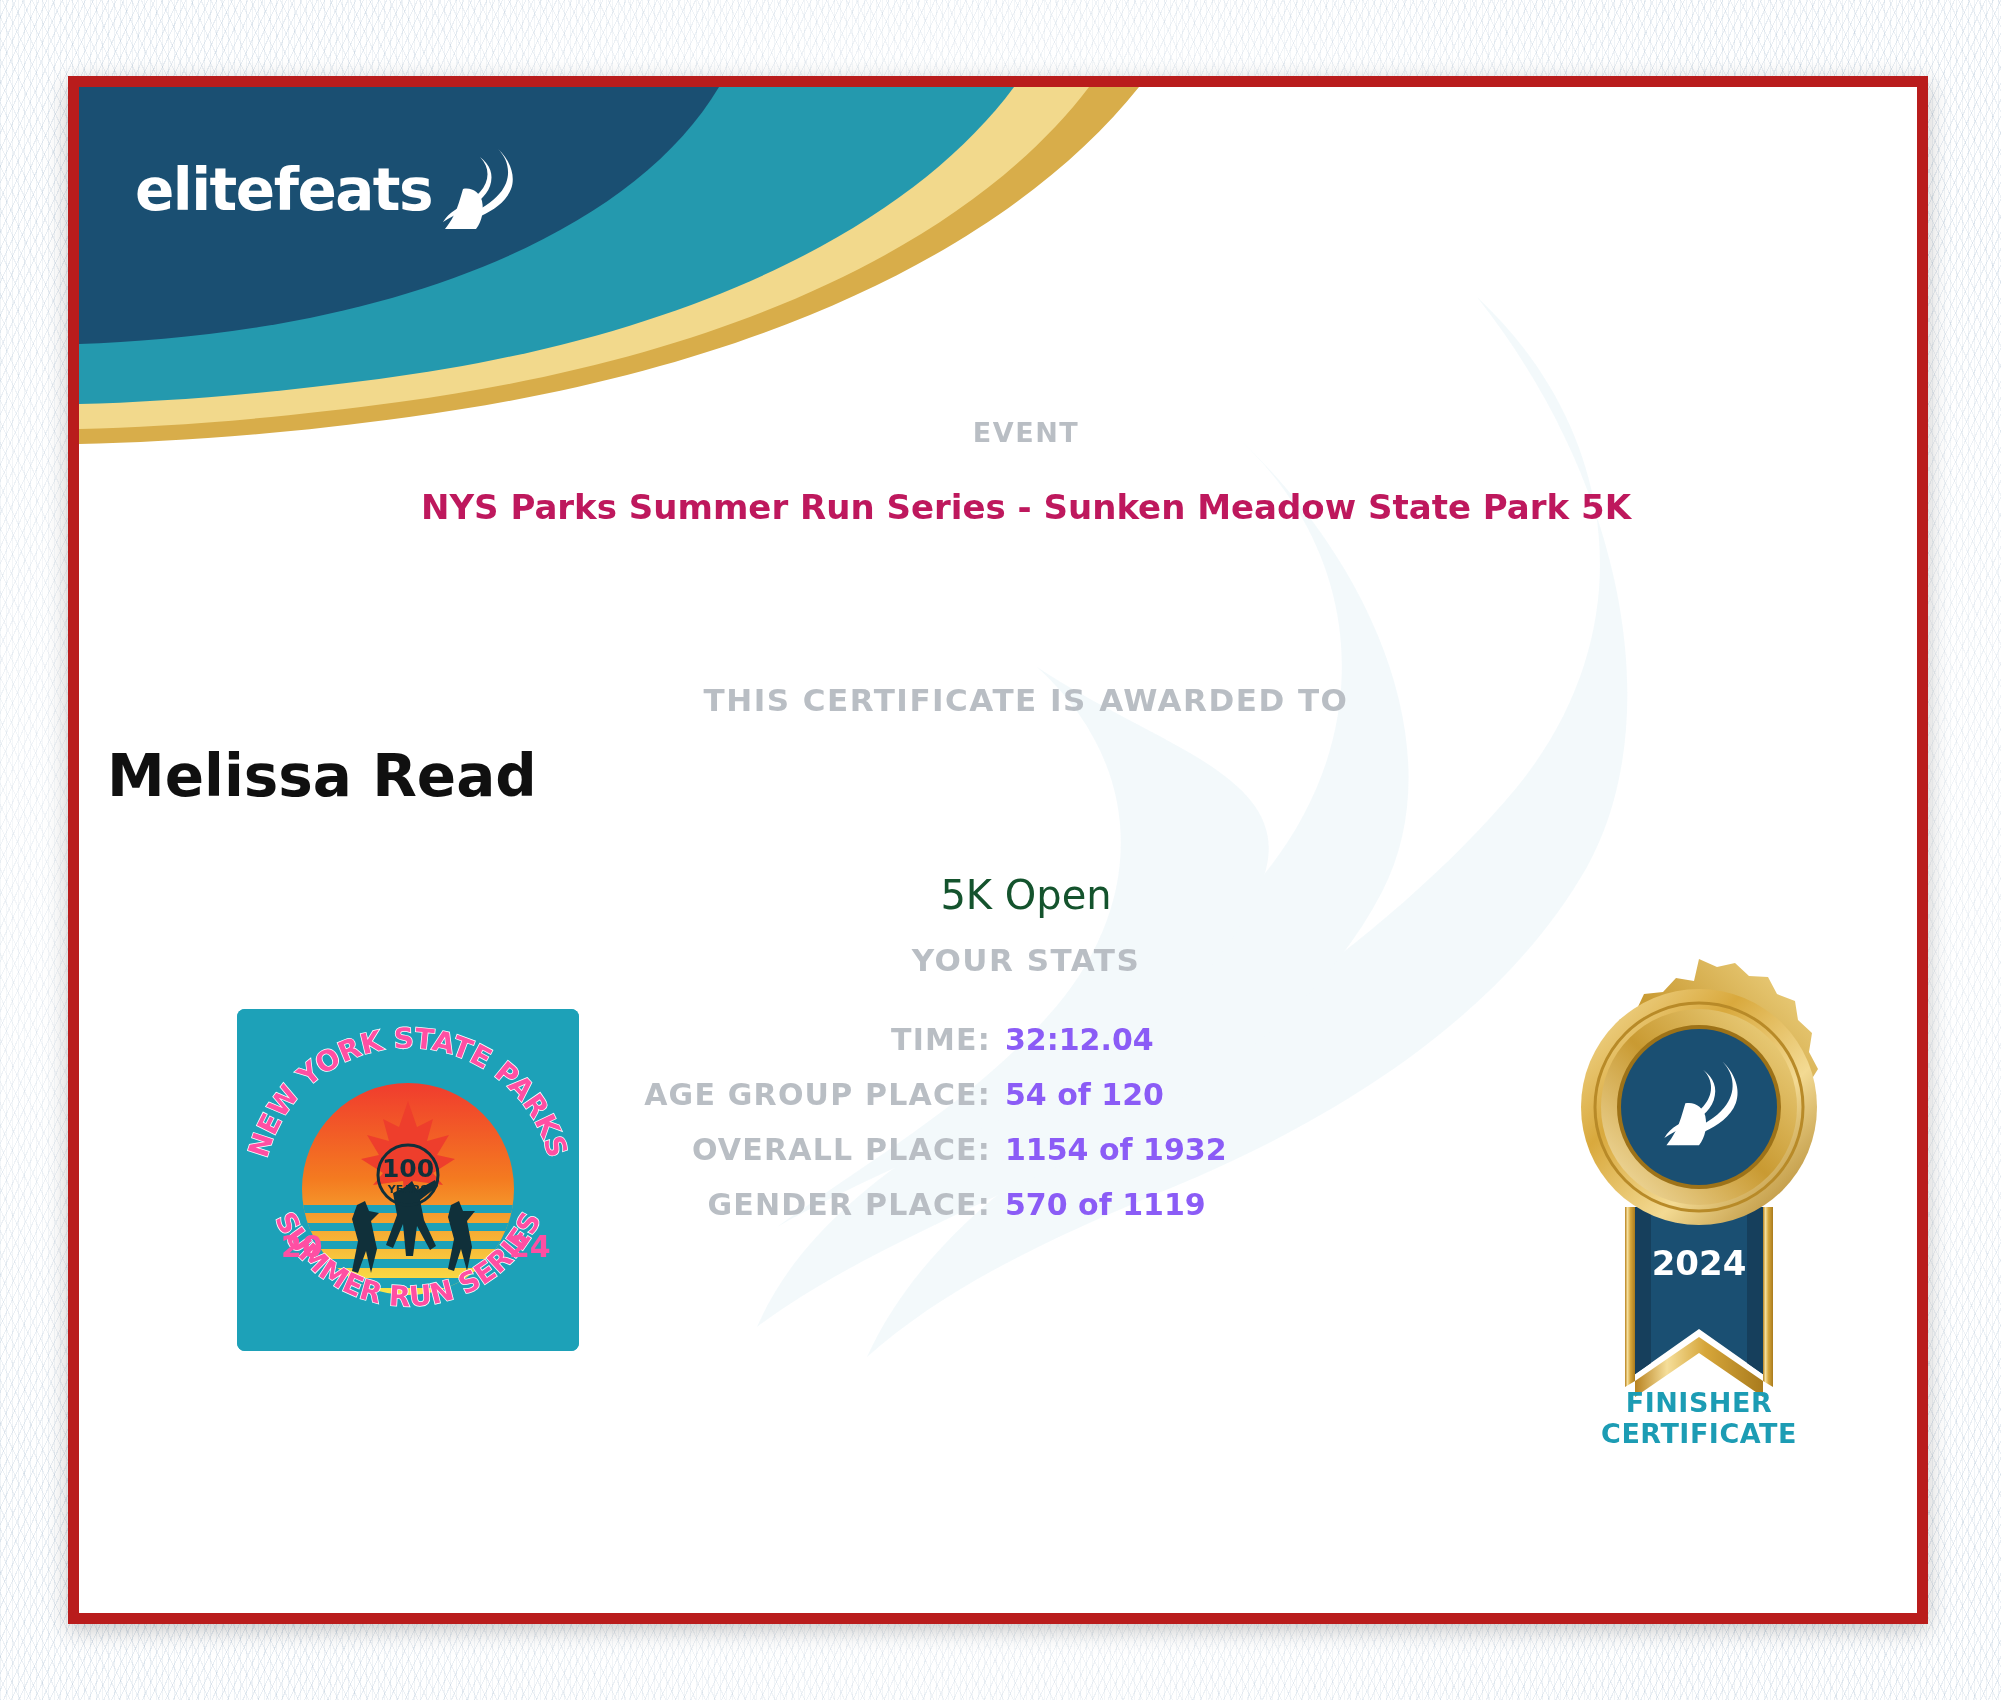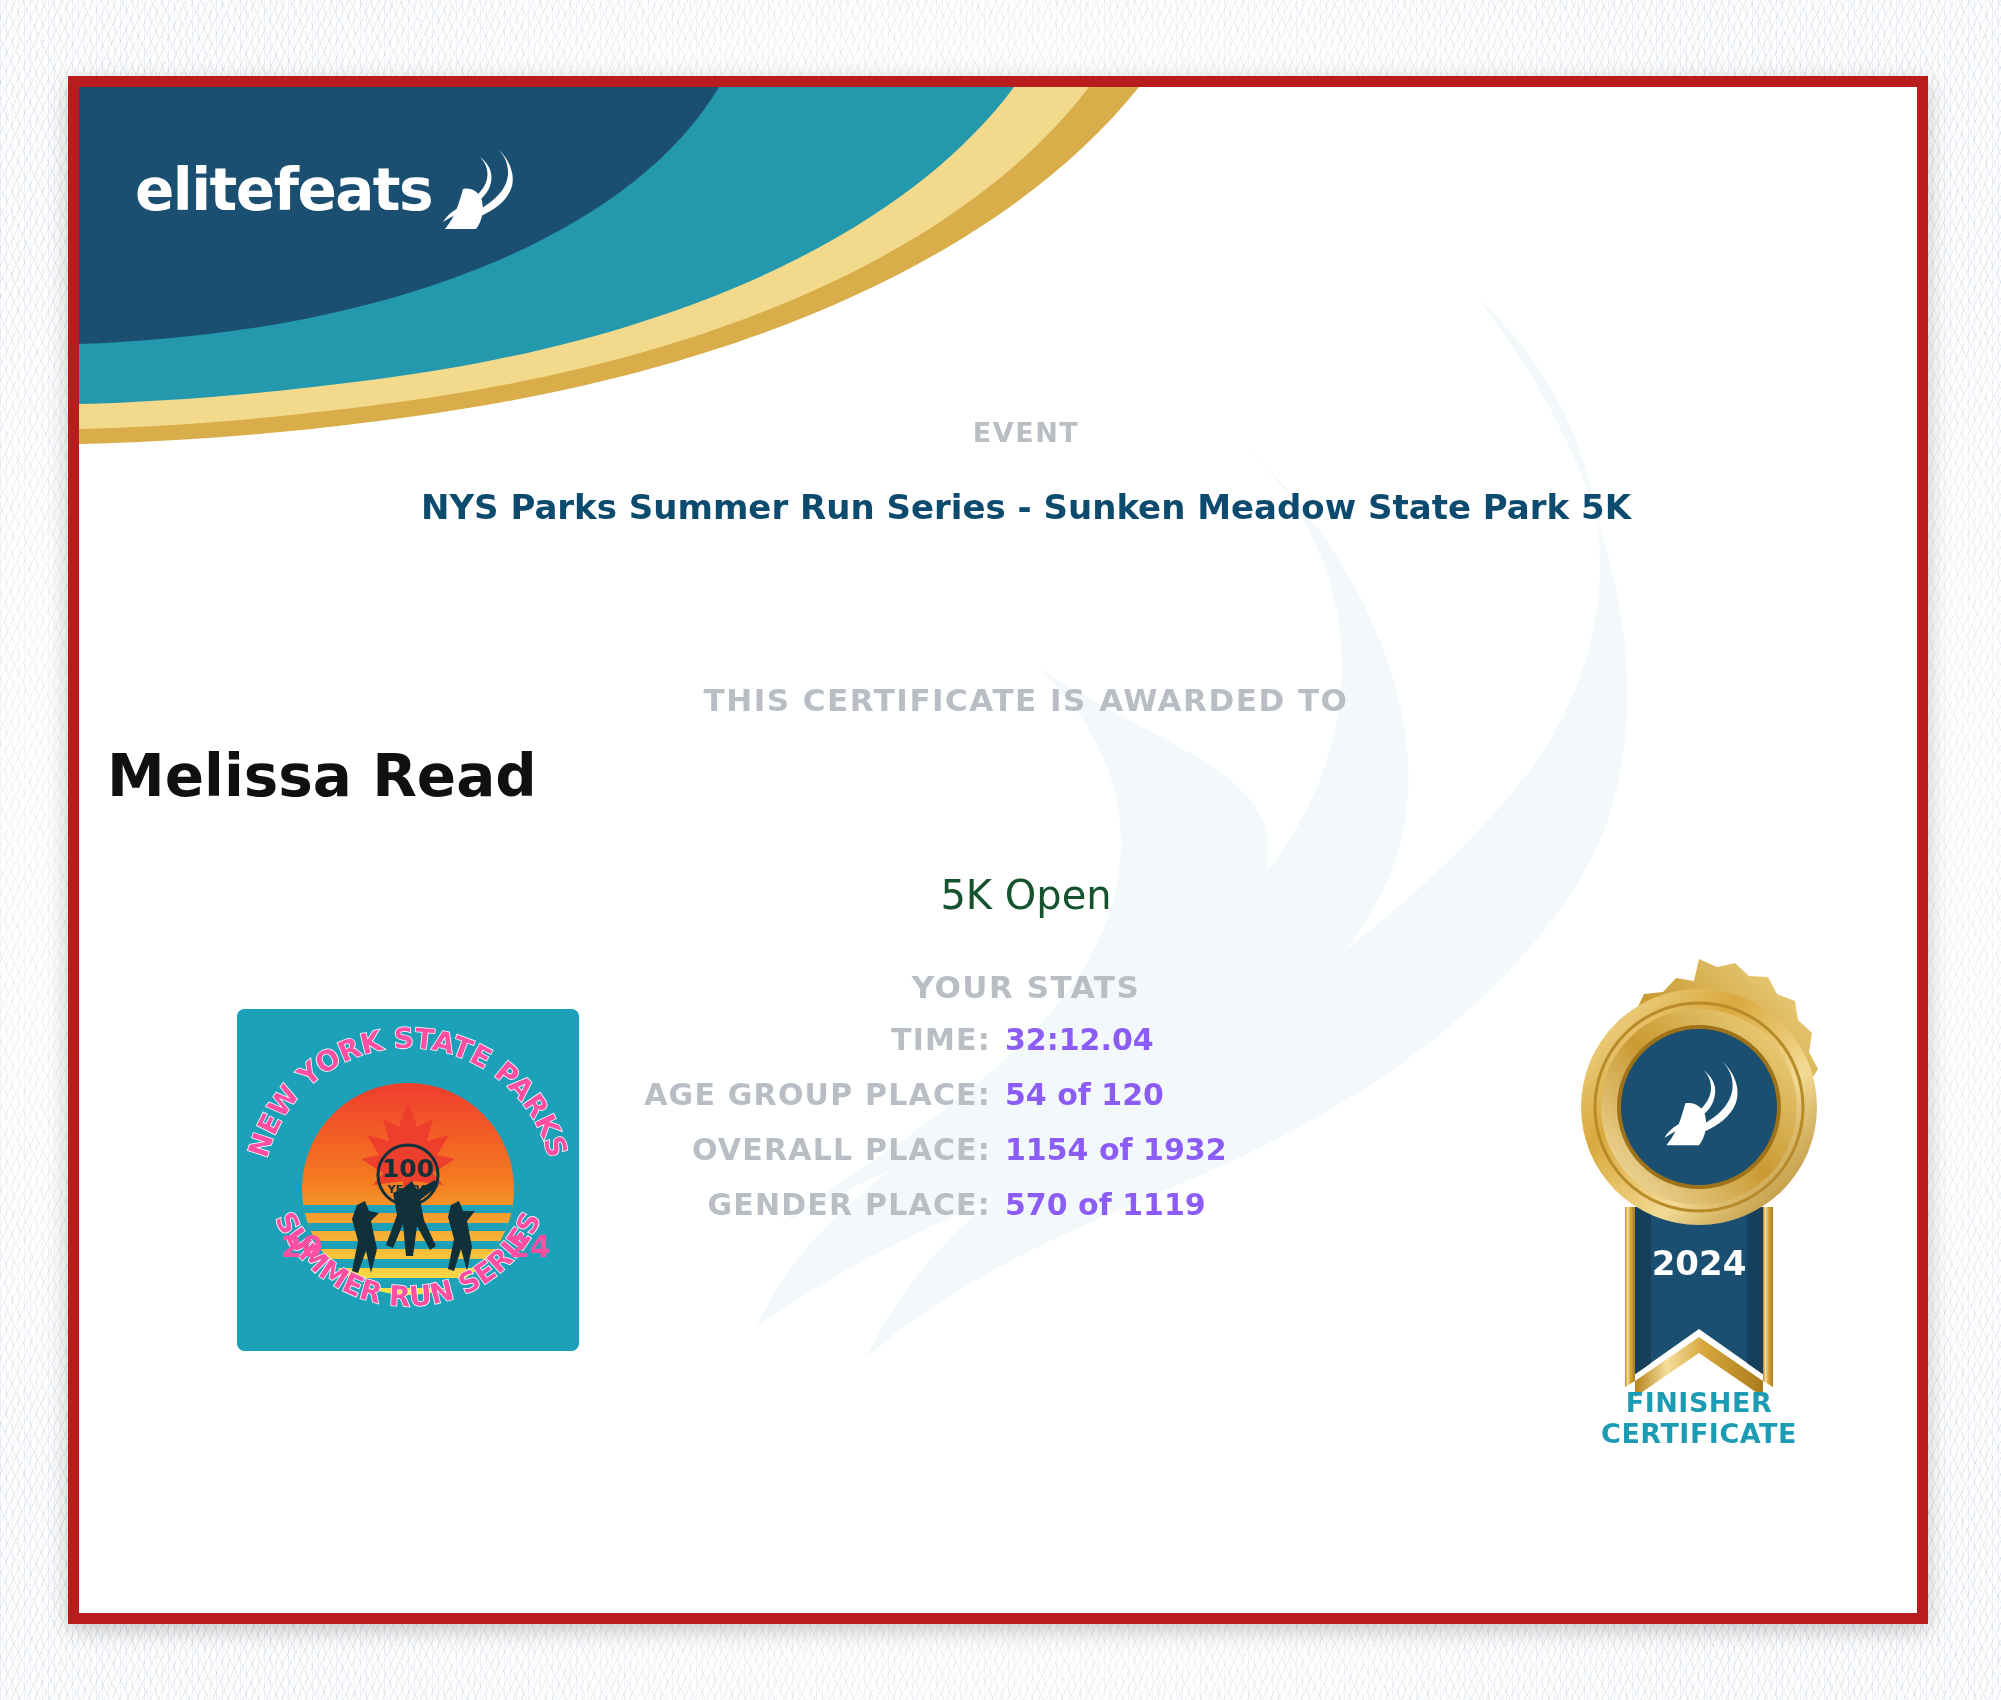--- a/index.html
+++ b/index.html
@@ -113,21 +113,21 @@
     width: 1838px;
     font-size: 27px;
   }
   .event-name {
     position: absolute;
     top: 400px;
     width: 1838px;
     text-align: center;
     font-size: 34px;
     font-weight: bold;
-    color: #0c4a6e;
+    color: #be185d;
   }
   .awarded-label {
     position: absolute;
     top: 595px;
     width: 1838px;
     font-size: 31px;
   }
   .recipient {
     position: absolute;
     top: 655px;
@@ -144,21 +144,20 @@
     text-align: center;
     font-size: 40px;
     color: #14532d;
     margin-top: 40px;
   }
   .stats-label {
     position: absolute;
     top: 855px;
     width: 1838px;
     font-size: 31px;
-    margin-top: 27px;
   }
 
   .stats-list {
     position: absolute;
     top: 935px;
     left: 0;
     width: 1838px;
   }
   .stat-row {
     display: flex;

